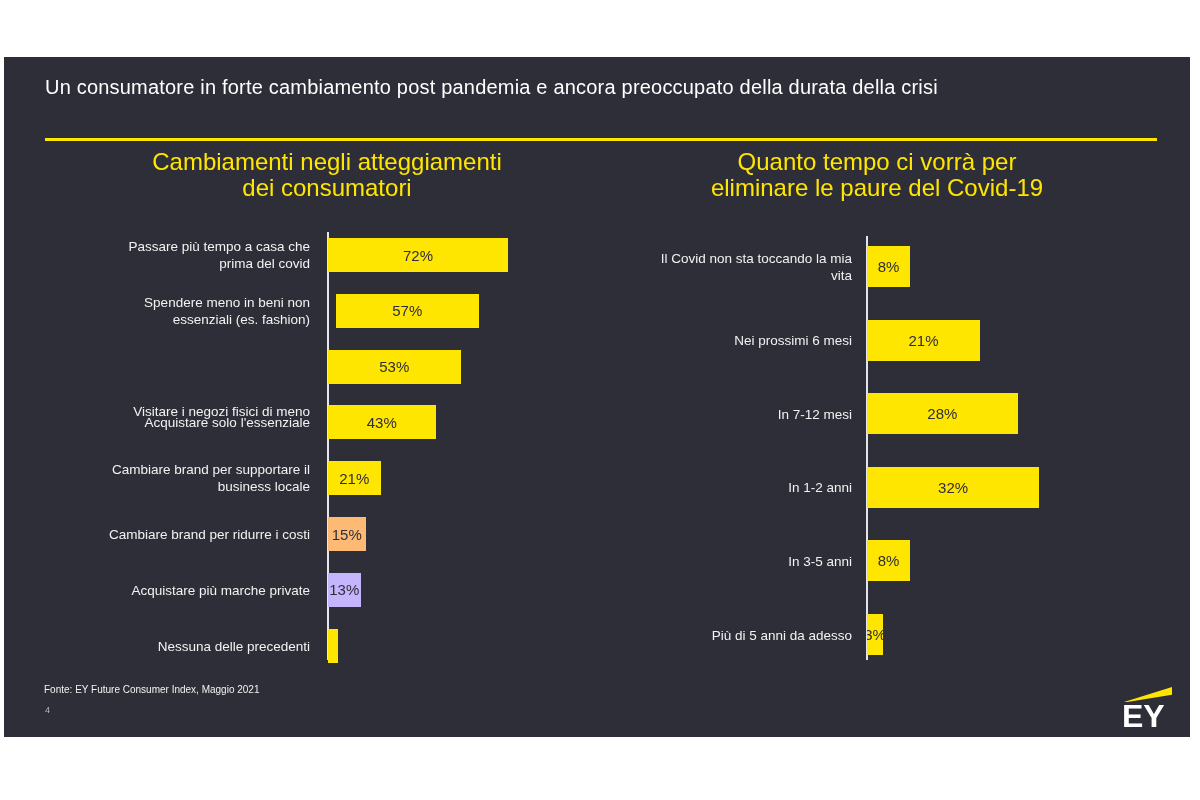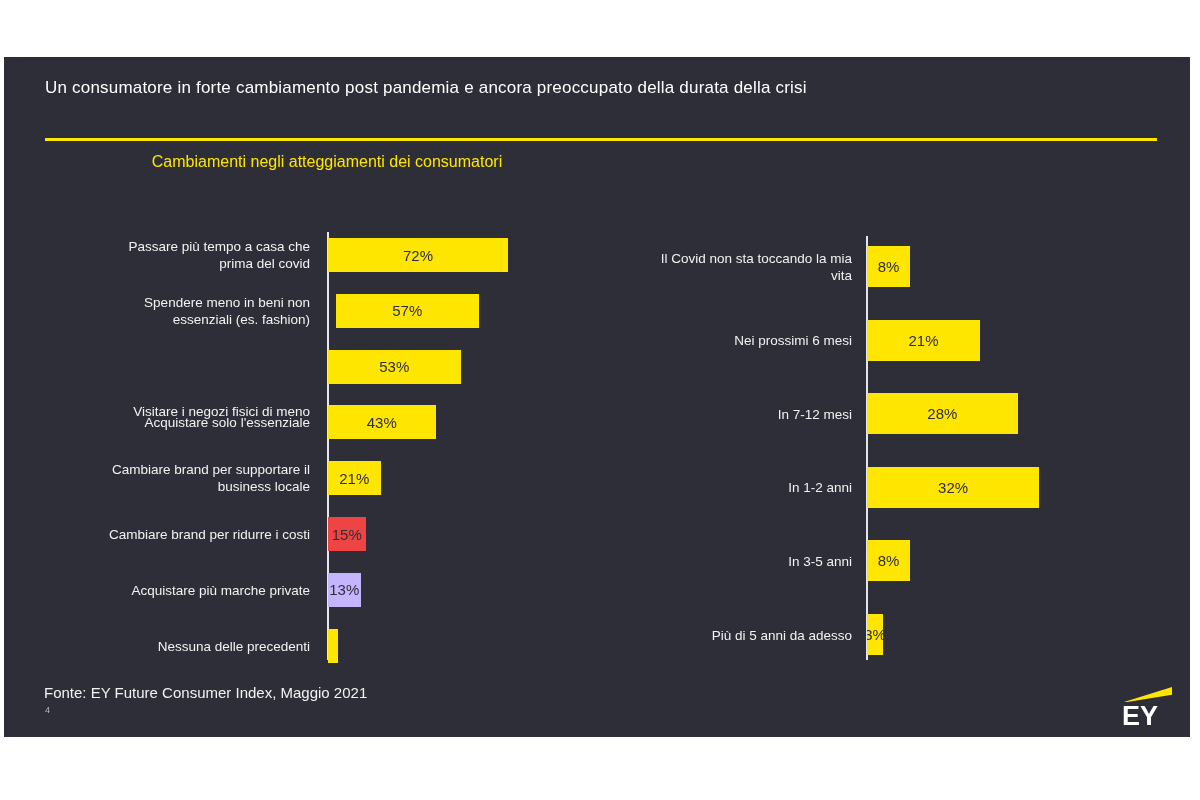--- a/index.html
+++ b/index.html
@@ -1,63 +1,64 @@
 <!DOCTYPE html>
 <html><head>
 <meta charset="utf-8">
 <style>
   html,body{margin:0;padding:0;background:#ffffff;}
   .stage{position:relative;width:1200px;height:800px;background:#ffffff;overflow:hidden;
          font-family:"Liberation Sans", sans-serif;}
   .slide{position:absolute;left:4px;top:57px;width:1186px;height:680px;background:#2e2e38;}
 
   .slide-title{position:absolute;left:41px;top:16px;width:1070px;
-               color:#ffffff;font-size:17px;line-height:29px;font-weight:400;letter-spacing:.2px;}
+               color:#ffffff;font-size:20px;line-height:29px;font-weight:400;letter-spacing:.2px;}
   .title-underline{position:absolute;left:41px;top:81px;width:1112px;height:3px;background:#ffe600;}
 
   .chart-title{position:absolute;top:92px;width:380px;text-align:center;
-               color:#ffe600;font-size:16px;line-height:26px;font-weight:400;}
+               color:#ffe600;font-size:24px;line-height:26px;font-weight:400;}
   .chart-title.left{left:133px;}
   .chart-title.right{left:683px;}
 
   .chart{position:absolute;top:0;height:680px;}
   .chart.left{left:40px;width:500px;}
   .chart.right{left:640px;width:460px;}
 
   .axis-line{position:absolute;width:2px;background:#e4e4ea;}
   .chart.left .axis-line{left:283px;top:175px;height:428px;}
   .chart.right .axis-line{left:222px;top:179px;height:424px;}
 
   .crow{position:absolute;left:0;width:100%;}
   .clabel{position:absolute;top:50%;transform:translateY(-50%);
           text-align:right;color:#f2f2f2;font-size:13.5px;line-height:17px;}
   .cbar{position:absolute;top:0;height:100%;background:#ffe600;
         display:flex;align-items:center;justify-content:center;overflow:hidden;}
   .cval{color:#2e2e38;font-size:15px;white-space:nowrap;}
 
-  .footer-note{position:absolute;left:40px;top:627px;color:#f2f2f2;font-size:15px;}
+  .footer-note{position:absolute;left:40px;top:627px;color:#f2f2f2;font-size:10px;}
   .page-number{position:absolute;left:41px;top:648px;color:#b8b8c0;font-size:9px;}
 
   .ey-logo{position:absolute;left:1112px;top:628px;width:56px;height:48px;}
   .ey-beam{position:absolute;left:8px;top:2px;width:48px;height:15px;background:#ffe600;
            -webkit-clip-path:polygon(0 100%,100% 0,100% 52%,7% 100%);
            clip-path:polygon(0 100%,100% 0,100% 52%,7% 100%);}
-  .ey-text{position:absolute;left:6px;top:16px;color:#ffffff;font-size:27px;font-weight:700;
+  .ey-text{position:absolute;left:6px;top:16px;color:#ffffff;font-size:32px;font-weight:700;
            line-height:30px;letter-spacing:0px;}
 </style>
 </head>
 <body>
 
 <div class="stage">
   <div class="slide">
 
     <div class="slide-title">Un consumatore in forte cambiamento post pandemia e ancora preoccupato della durata della crisi</div>
     <div class="title-underline"></div>
 
     <div class="chart-title left">Cambiamenti negli atteggiamenti dei consumatori</div>
+    <div class="chart-title right">Quanto tempo ci vorrà per eliminare le paure del Covid-19</div>
 
     <div class="chart left">
       <div class="axis-line"></div>
     <div class="crow" style="top: 181px; height: 34px;">
           <div class="clabel" style="width: 210px; right: 234px;">Passare più tempo a casa che prima del covid</div>
           <div class="cbar" style="left: 284px; width: 180px; background: rgb(255, 230, 0);">
             <span class="cval">72%</span>
           </div>
         </div>
         <div class="crow" style="top: 236.8px; height: 34px;">
@@ -79,21 +80,21 @@
           </div>
         </div>
         <div class="crow" style="top: 404.2px; height: 34px;">
           <div class="clabel" style="width: 210px; right: 234px;">Cambiare brand per supportare il business locale</div>
           <div class="cbar" style="left: 284px; width: 52.5px; background: rgb(255, 230, 0);">
             <span class="cval">21%</span>
           </div>
         </div>
         <div class="crow" style="top: 460px; height: 34px;">
           <div class="clabel" style="width: 210px; right: 234px;">Cambiare brand per ridurre i costi</div>
-          <div class="cbar" style="left: 284px; width: 37.5px; background: #ef4444;">
+          <div class="cbar" style="left: 284px; width: 37.5px; background: #fdba74;">
             <span class="cval">15%</span>
           </div>
         </div>
         <div class="crow" style="top: 515.8px; height: 34px;">
           <div class="clabel" style="width: 210px; right: 234px;">Acquistare più marche private</div>
           <div class="cbar" style="left: 284px; width: 32.5px; background: #c4b5fd;">
             <span class="cval">13%</span>
           </div>
         </div>
         <div class="crow" style="top: 571.6px; height: 34px;">

